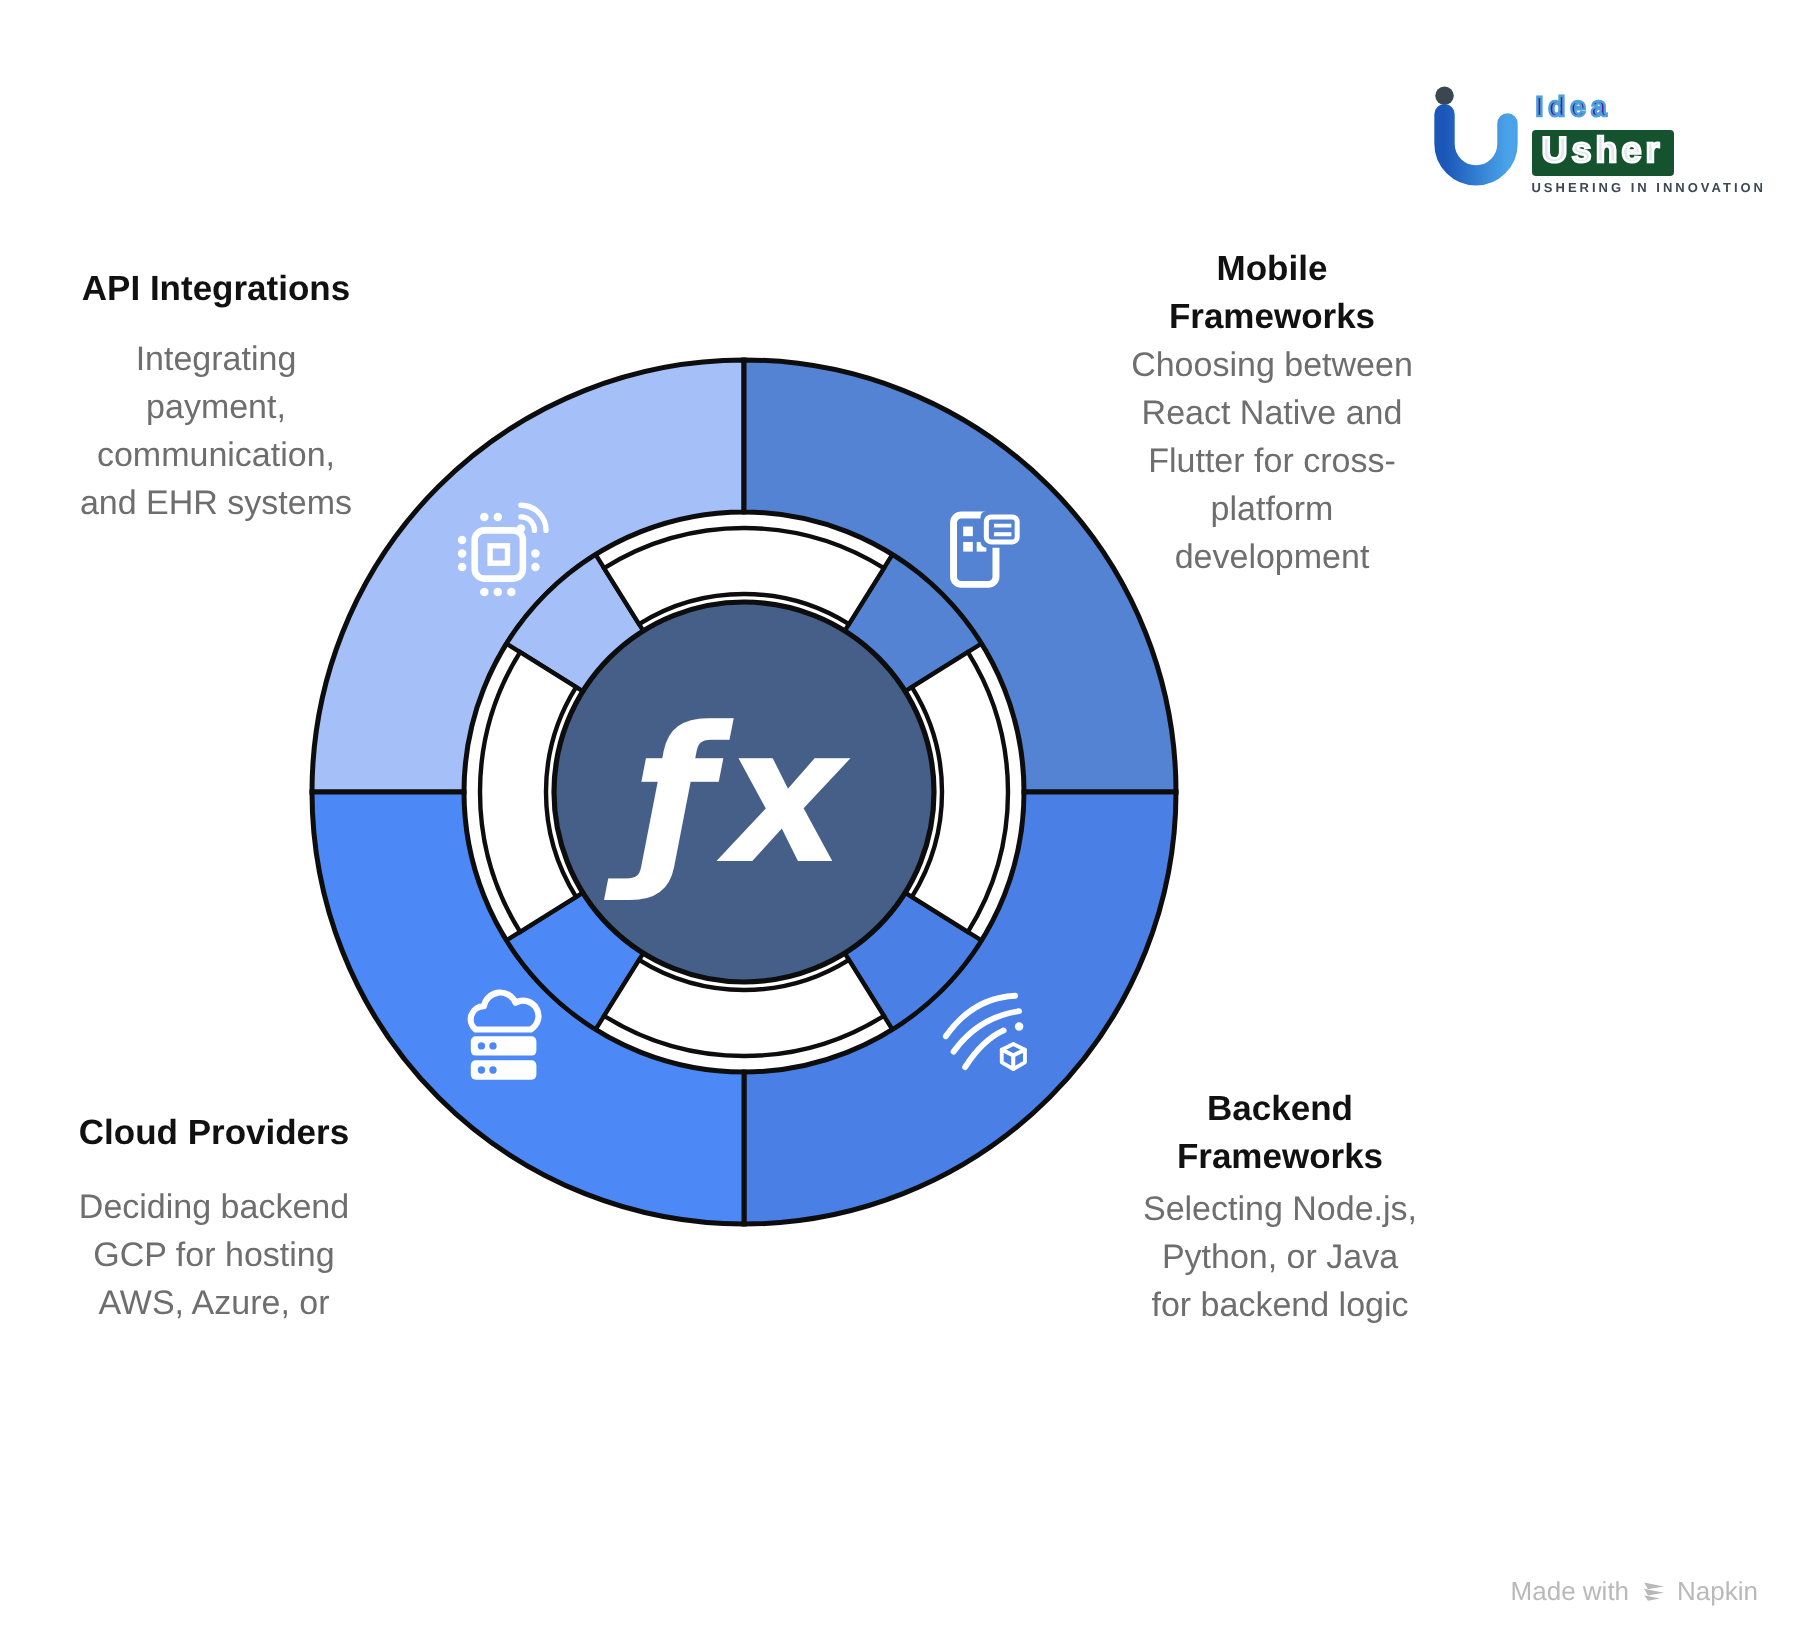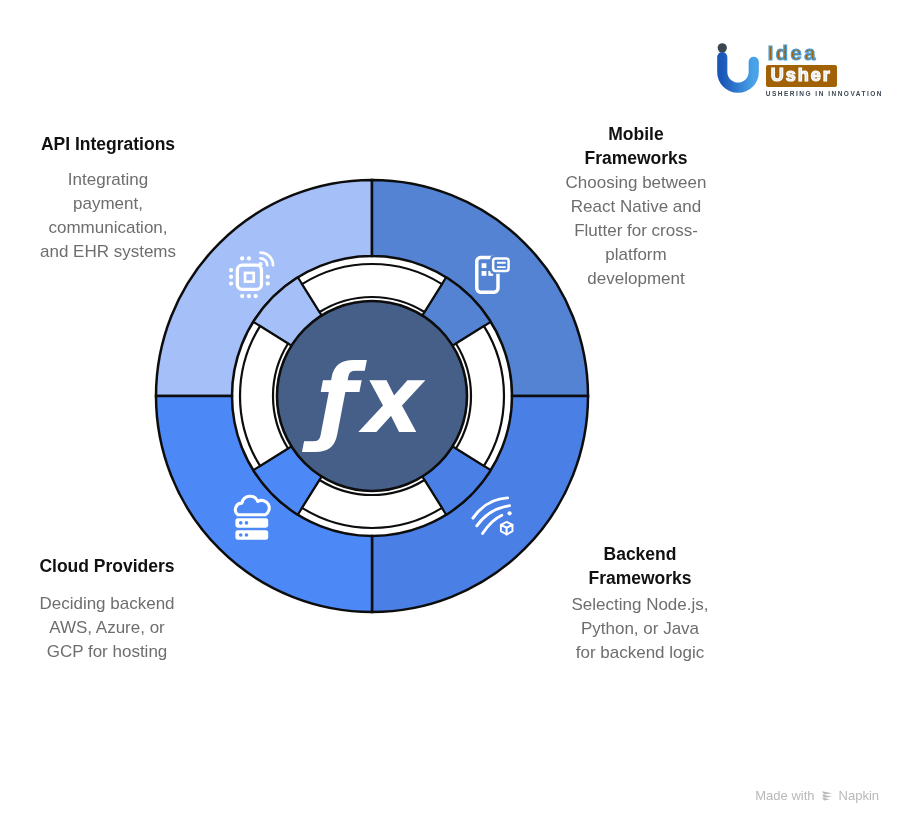--- a/index.html
+++ b/index.html
@@ -17,23 +17,23 @@
   #label-bl{left:0;   top:554px;width:214px;} #label-bl .body{margin-top:14px;}
 
   
   #wheel-svg{position:absolute;left:137px;top:161px;}
   .fx-text{font-family:"DejaVu Sans",sans-serif;font-size:94px;font-style:italic;
            font-weight:600;fill:#ffffff;letter-spacing:5px;}
 
   
   #logo{position:absolute;top:42px;right:18px;display:flex;align-items:flex-start;gap:3px;}
   #logo .col{display:flex;flex-direction:column;align-items:flex-start;}
-  .brand-top{font-weight:bold;font-size:20px;letter-spacing:2.5px;color:#a16207;
+  .brand-top{font-weight:bold;font-size:14px;letter-spacing:2.5px;color:#4c1d95;
              -webkit-text-stroke:1.2px #4da0dc;line-height:22px;padding-left:2px;}
-  .brand-box{background:#a16207;border-radius:2px;padding:0 5px 2px 5px;margin-top:1px;}
+  .brand-box{background:#14532d;border-radius:2px;padding:0 5px 2px 5px;margin-top:1px;}
   .brand-bottom{font-weight:bold;font-size:18px;letter-spacing:2px;color:#dfe7ee;
                 -webkit-text-stroke:1.2px #ffffff;line-height:20px;}
   .brand-tagline{font-size:6.5px;font-weight:bold;letter-spacing:1.5px;color:#3d4854;
                  margin-top:3px;white-space:nowrap;}
 
   
   #footer{position:absolute;right:22px;bottom:20px;display:flex;align-items:flex-start;gap:5px;
           color:#b9b9b9;font-size:13px;}
 </style>
 </head>
@@ -70,22 +70,22 @@
       <span class="b">Selecting Node.js,</span>
       <span class="b">Python, or Java</span>
       <span class="b">for backend logic</span>
     </span>
   </div>
 
   <div class="label" id="label-bl">
     <span class="t">Cloud Providers</span>
     <span class="body">
       <span class="b">Deciding backend</span>
+      <span class="b">GCP for hosting</span>
       <span class="b">AWS, Azure, or</span>
-      <span class="b">GCP for hosting</span>
     </span>
   </div>
 
   <svg id="wheel-svg" width="470" height="470" viewBox="0 0 470 470" xmlns="http://www.w3.org/2000/svg">
     <defs>
       <symbol id="chip-wifi-icon" viewBox="0 0 56 56">
         <rect x="13" y="17" width="25" height="25" rx="5" fill="none" stroke="#fff" stroke-width="3.4"></rect>
         <rect x="21" y="25" width="9" height="9" fill="none" stroke="#fff" stroke-width="2.8"></rect>
         <circle cx="6.5" cy="22" r="2.2" fill="#fff"></circle>
           <circle cx="6.5" cy="29" r="2.2" fill="#fff"></circle>

